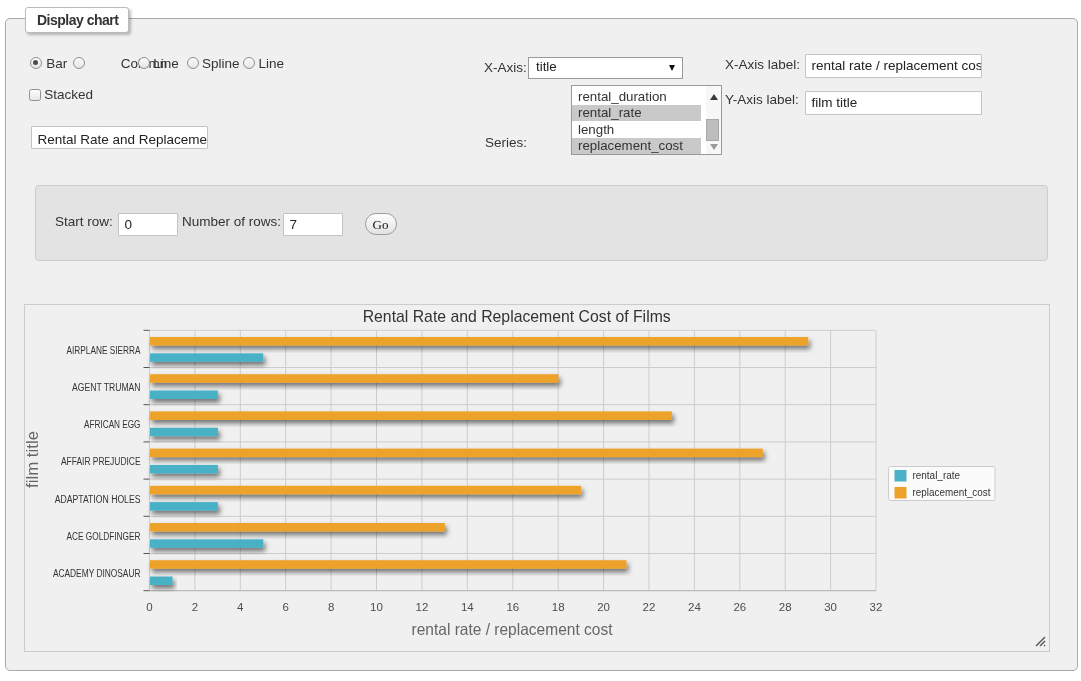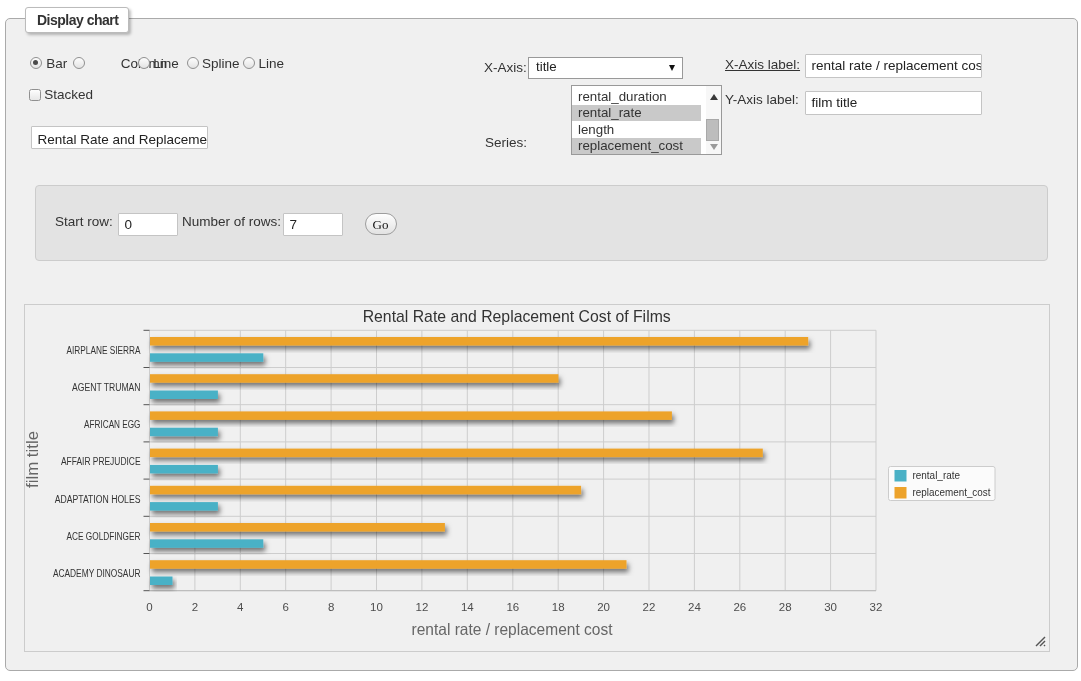--- a/index.html
+++ b/index.html
@@ -56,21 +56,21 @@
     <div style="position:absolute;left:0;top:19px;width:123px;height:16px;padding-left:6px;font-size:13.3px;line-height:16px;background:#c9c9c9;">rental_rate</div>
     <div style="position:absolute;left:0;top:35px;width:123px;height:17px;padding-left:6px;font-size:13.3px;line-height:17px;">length</div>
     <div style="position:absolute;left:0;top:52px;width:123px;height:16px;padding-left:6px;font-size:13.3px;line-height:16px;background:#c9c9c9;">replacement_cost</div>
 
     <div style="position:absolute;right:0;top:0;width:15px;height:68px;background:#f7f7f7;"></div>
     <div style="position:absolute;right:3.5px;top:8px;width:0;height:0;border-left:4px solid transparent;border-right:4px solid transparent;border-bottom:6.5px solid #3a3a3a;"></div>
     <div style="position:absolute;right:2px;top:33px;width:11px;height:20px;background:#bdbdbd;border:1px solid #a9a9a9;"></div>
     <div style="position:absolute;right:3.5px;bottom:4px;width:0;height:0;border-left:4px solid transparent;border-right:4px solid transparent;border-top:6.5px solid #9a9a9a;"></div>
   </div>
 
-  <div class="abs lbl" style="left:725px;top:57px;text-decoration:underline;">X-Axis label:</div>
+  <div class="abs lbl" style="left:725px;top:57px;">X-Axis label:</div>
   <div class="abs tinput" style="left:805px;top:54px;width:175px;height:22px;">
       <span>rental rate / replacement cost</span>
     </div>
   <div class="abs lbl" style="left:725px;top:92px;">Y-Axis label:</div>
   <div class="abs tinput" style="left:805px;top:91px;width:175px;height:22px;">
       <span>film title</span>
     </div>
 
   <div class="abs" style="left:35px;top:185px;width:1011px;height:74px;background:#e3e3e3;border:1px solid #ccc;border-radius:4px;"></div>
   <div class="abs lbl" style="left:55px;top:214px;">Start row:</div>

